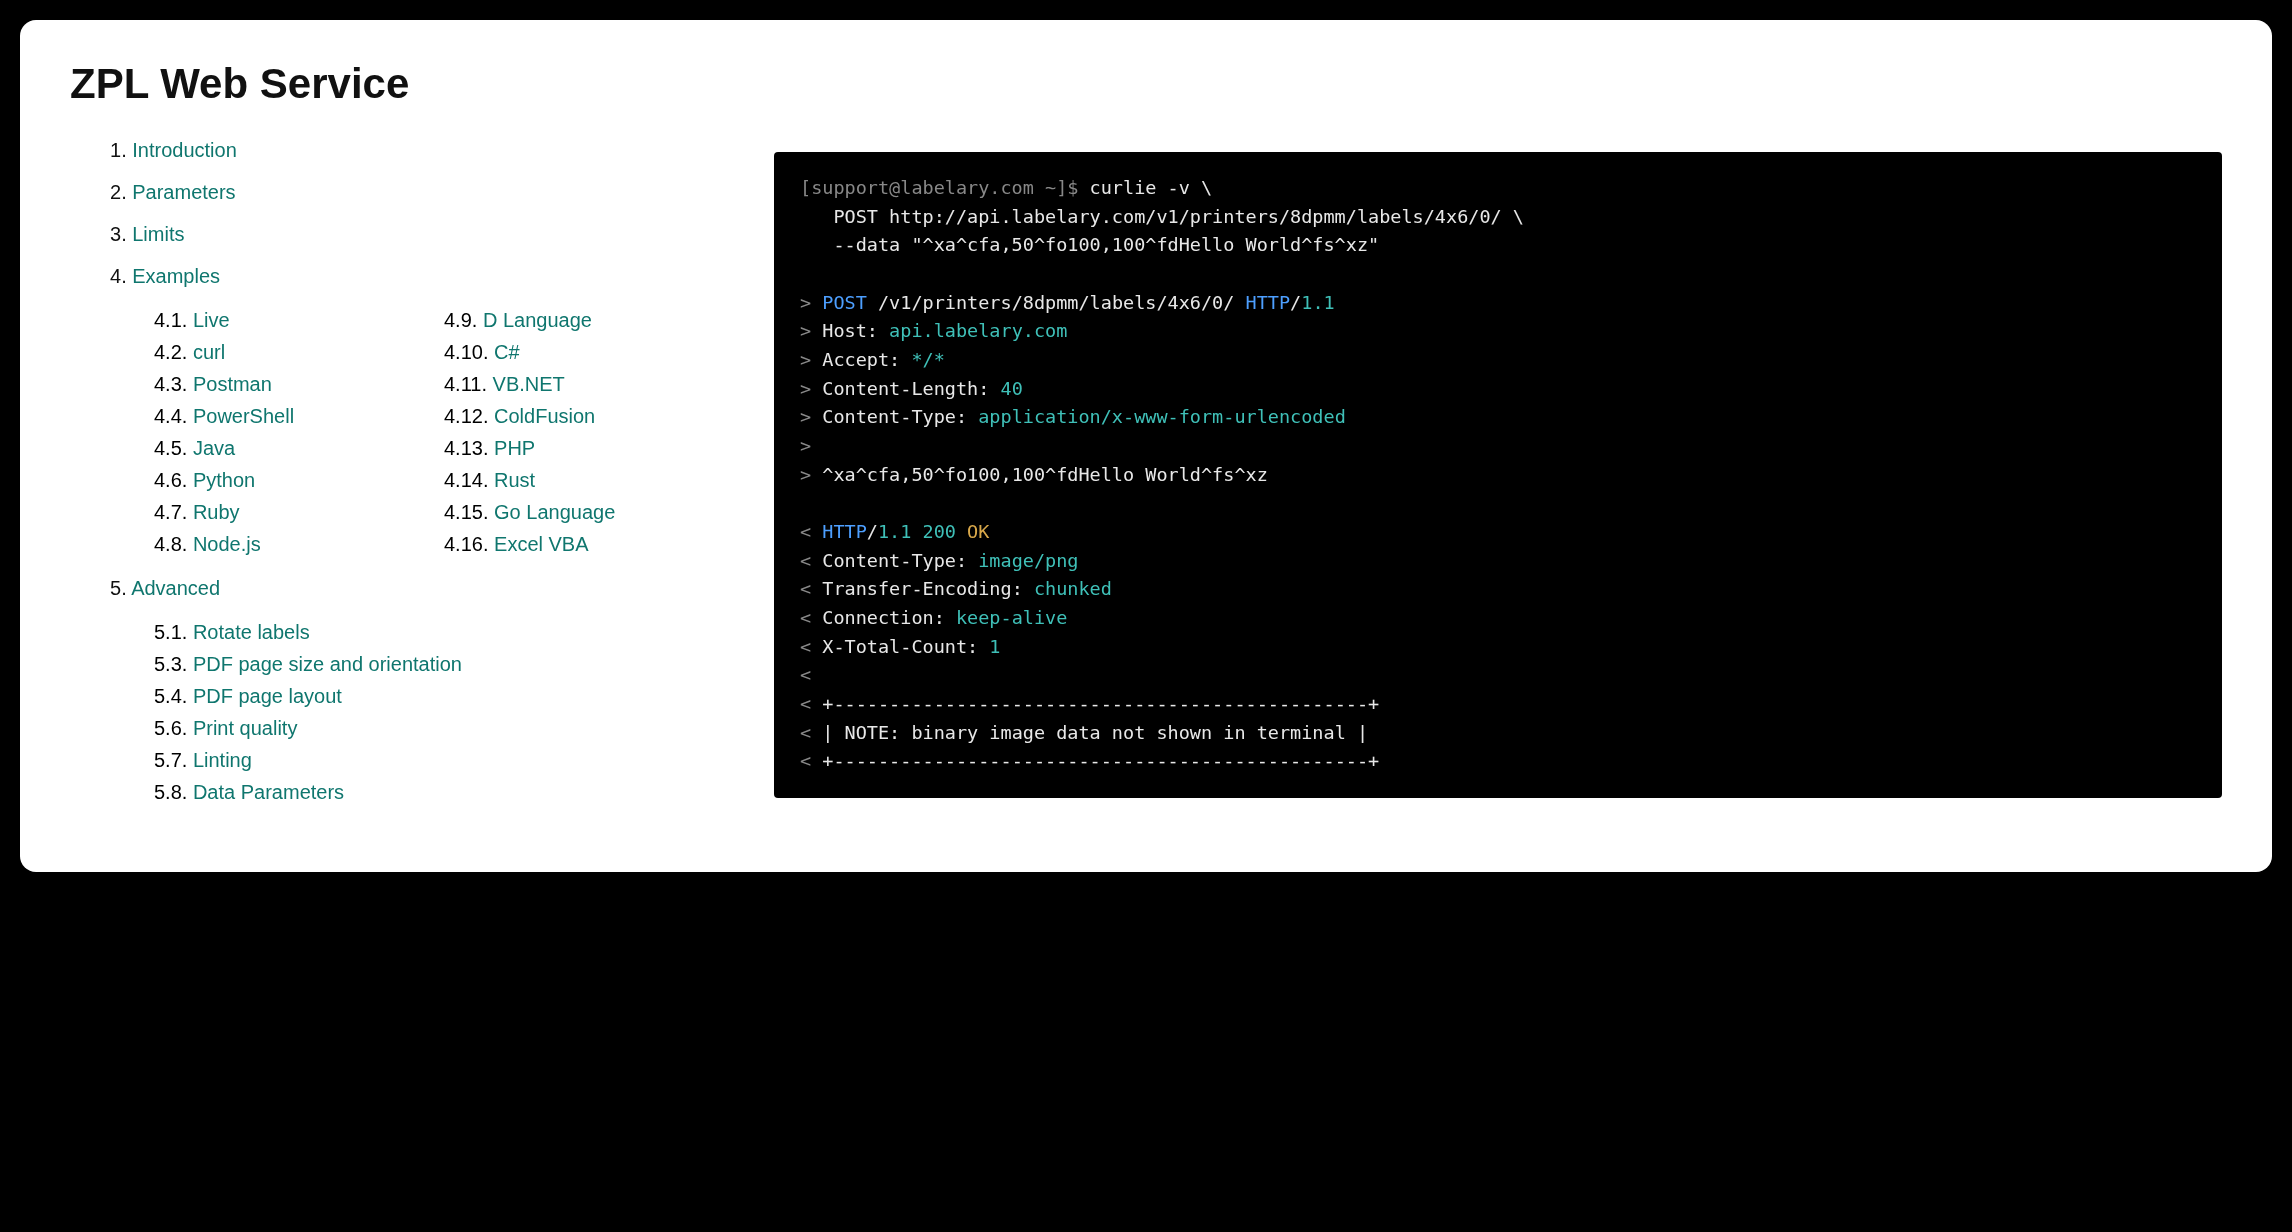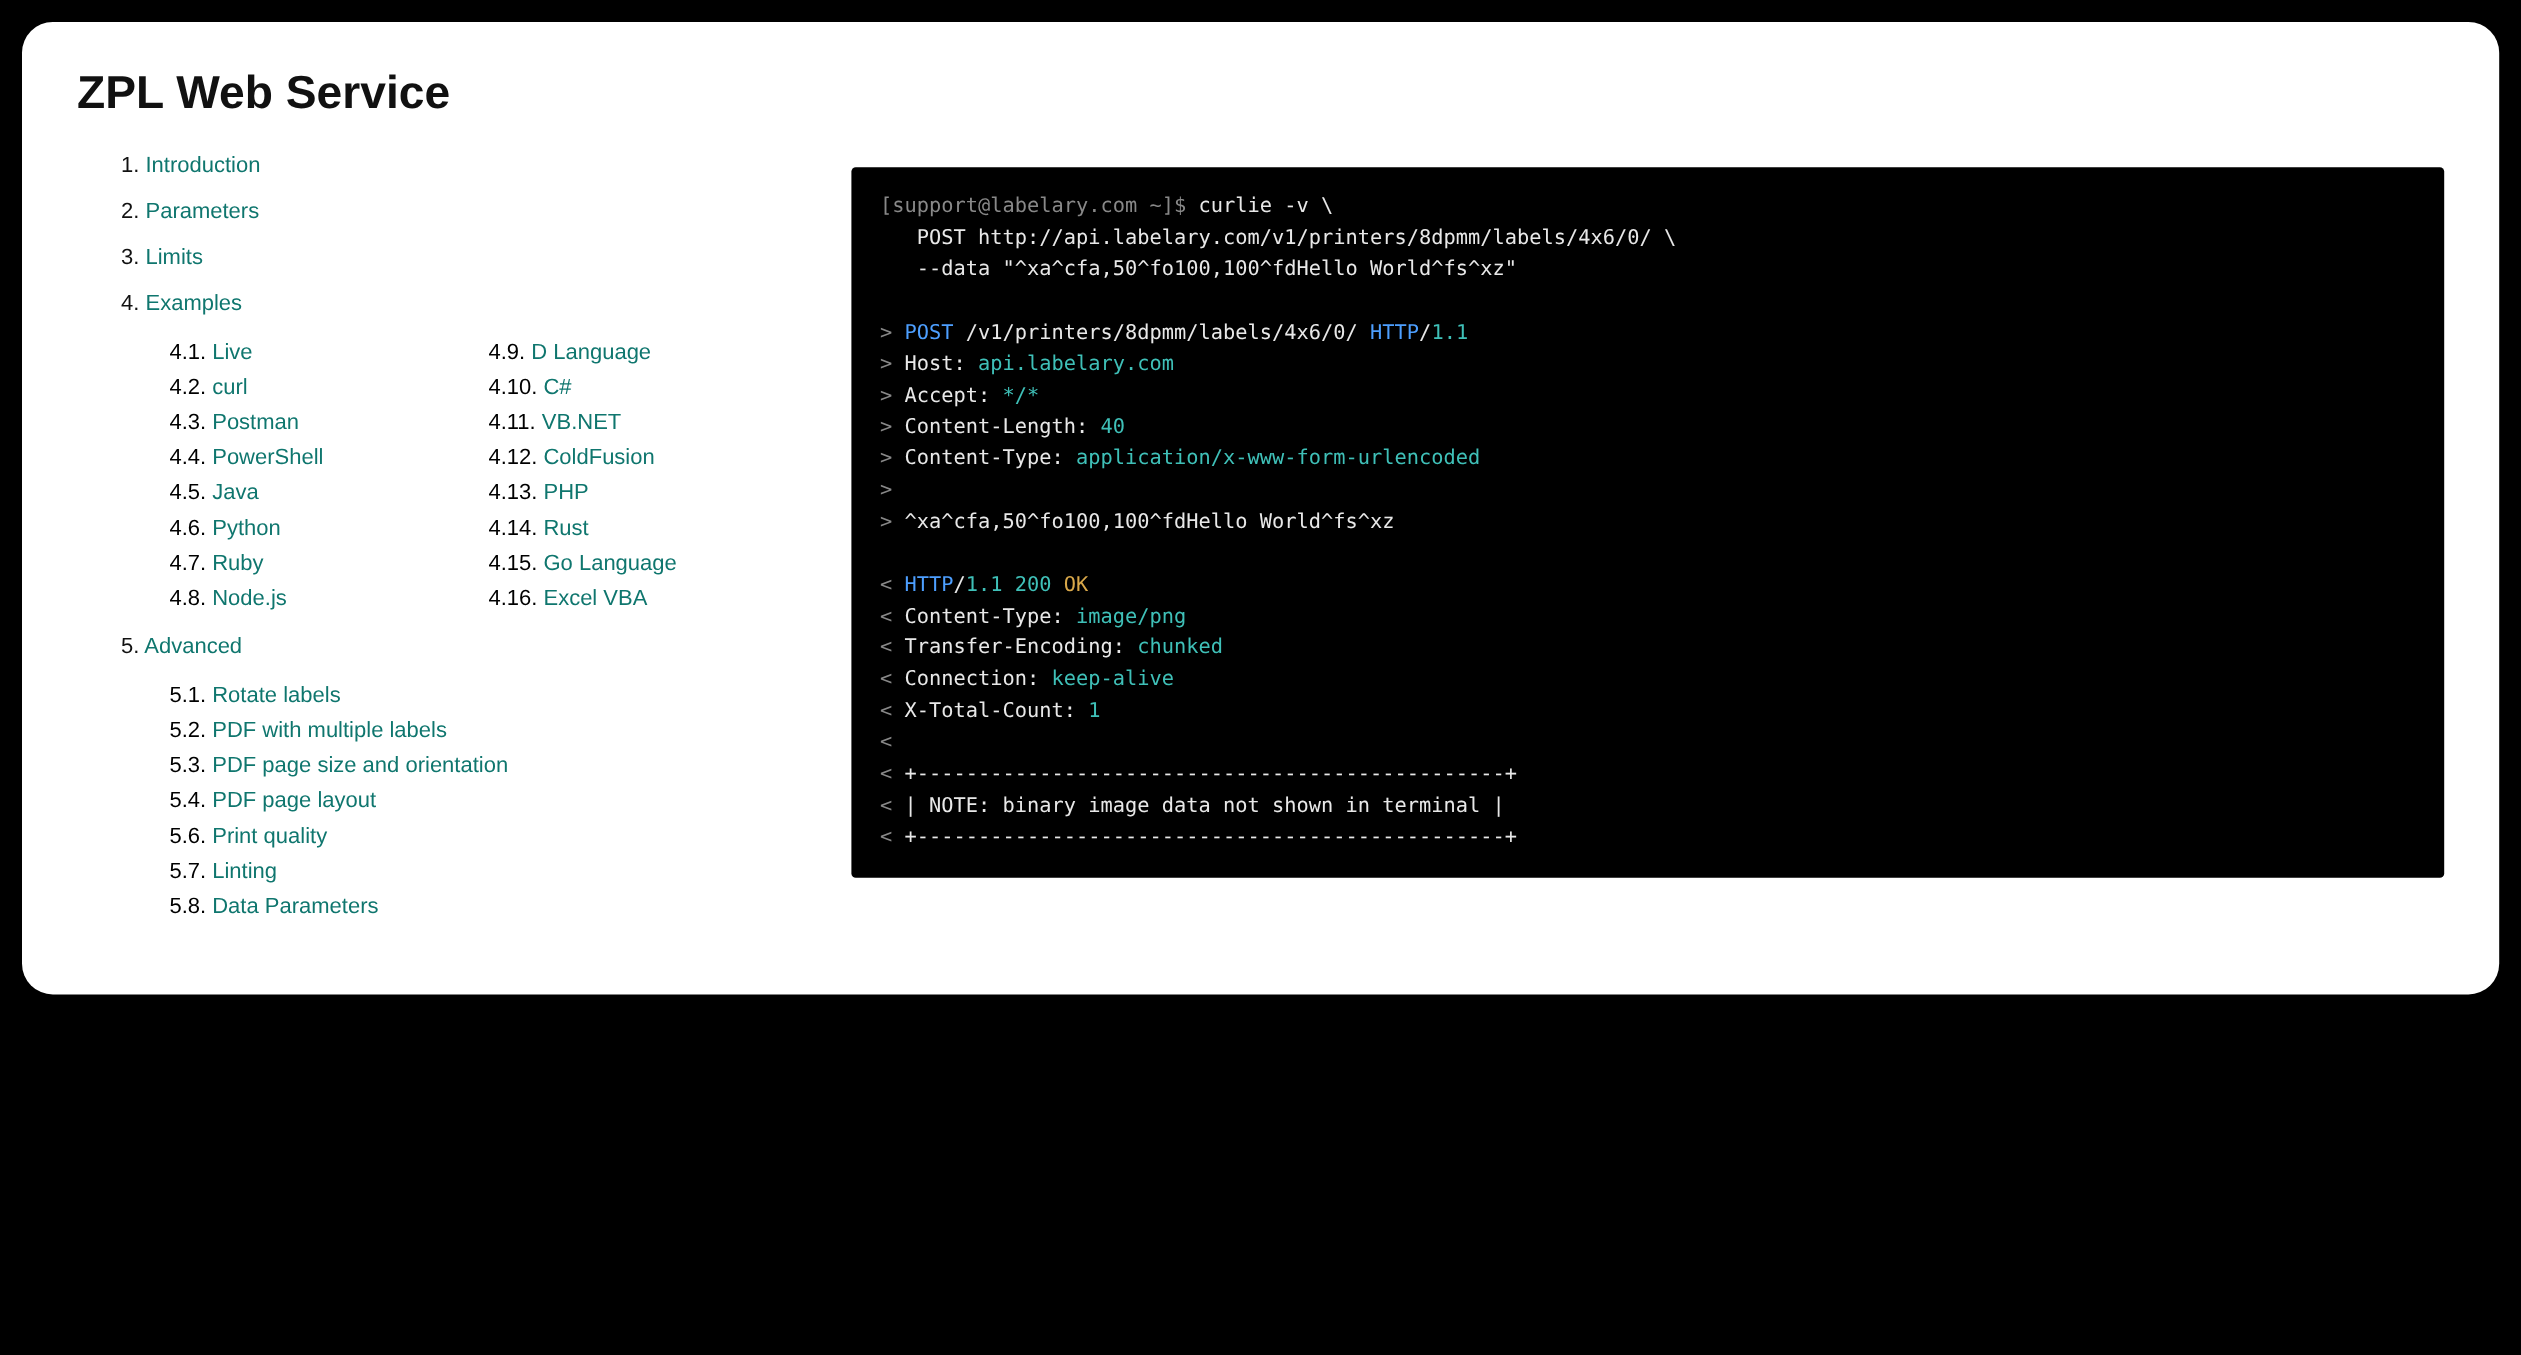--- a/index.html
+++ b/index.html
@@ -3,21 +3,21 @@
   <meta charset="utf-8">
   <style>
     * { margin: 0; padding: 0; box-sizing: border-box; }
     body {
       background: #000;
       padding: 20px;
       font-family: -apple-system, BlinkMacSystemFont, "Segoe UI", Helvetica, Arial, sans-serif;
     }
     .card {
       background: #fff;
-      border-radius: 28px;
+      border-radius: 16px;
       padding: 40px 50px 50px 50px;
       display: flex;
       gap: 40px;
     }
     .left {
       flex: 0 0 620px;
     }
     .right {
       flex: 1;
       padding-top: 92px;
@@ -111,21 +111,20 @@
               <div class="sub-item"><span class="sub-num">4.11. </span><a href="#">VB.NET</a></div>
               <div class="sub-item"><span class="sub-num">4.12. </span><a href="#">ColdFusion</a></div>
               <div class="sub-item"><span class="sub-num">4.13. </span><a href="#">PHP</a></div>
               <div class="sub-item"><span class="sub-num">4.14. </span><a href="#">Rust</a></div>
               <div class="sub-item"><span class="sub-num">4.15. </span><a href="#">Go Language</a></div>
               <div class="sub-item"><span class="sub-num">4.16. </span><a href="#">Excel VBA</a></div>
             </div>
           </div></li>
         <li><a href="#">Advanced</a><div class="sub">
             <div class="sub-item"><span class="sub-num">5.1. </span><a href="#">Rotate labels</a></div>
-            <div class="sub-item"><span class="sub-num">5.2. </span><a href="#">PDF with multiple labels</a></div>
             <div class="sub-item"><span class="sub-num">5.3. </span><a href="#">PDF page size and orientation</a></div>
             <div class="sub-item"><span class="sub-num">5.4. </span><a href="#">PDF page layout</a></div>
             <div class="sub-item"><span class="sub-num">5.6. </span><a href="#">Print quality</a></div>
             <div class="sub-item"><span class="sub-num">5.7. </span><a href="#">Linting</a></div>
             <div class="sub-item"><span class="sub-num">5.8. </span><a href="#">Data Parameters</a></div>
           </div></li>
       </ol>
   </div>
   <div class="right">
     <div class="terminal" id="terminal"><span class="t-gray">[support@labelary.com ~]$ </span><span class="t-white">curlie -v \</span>

